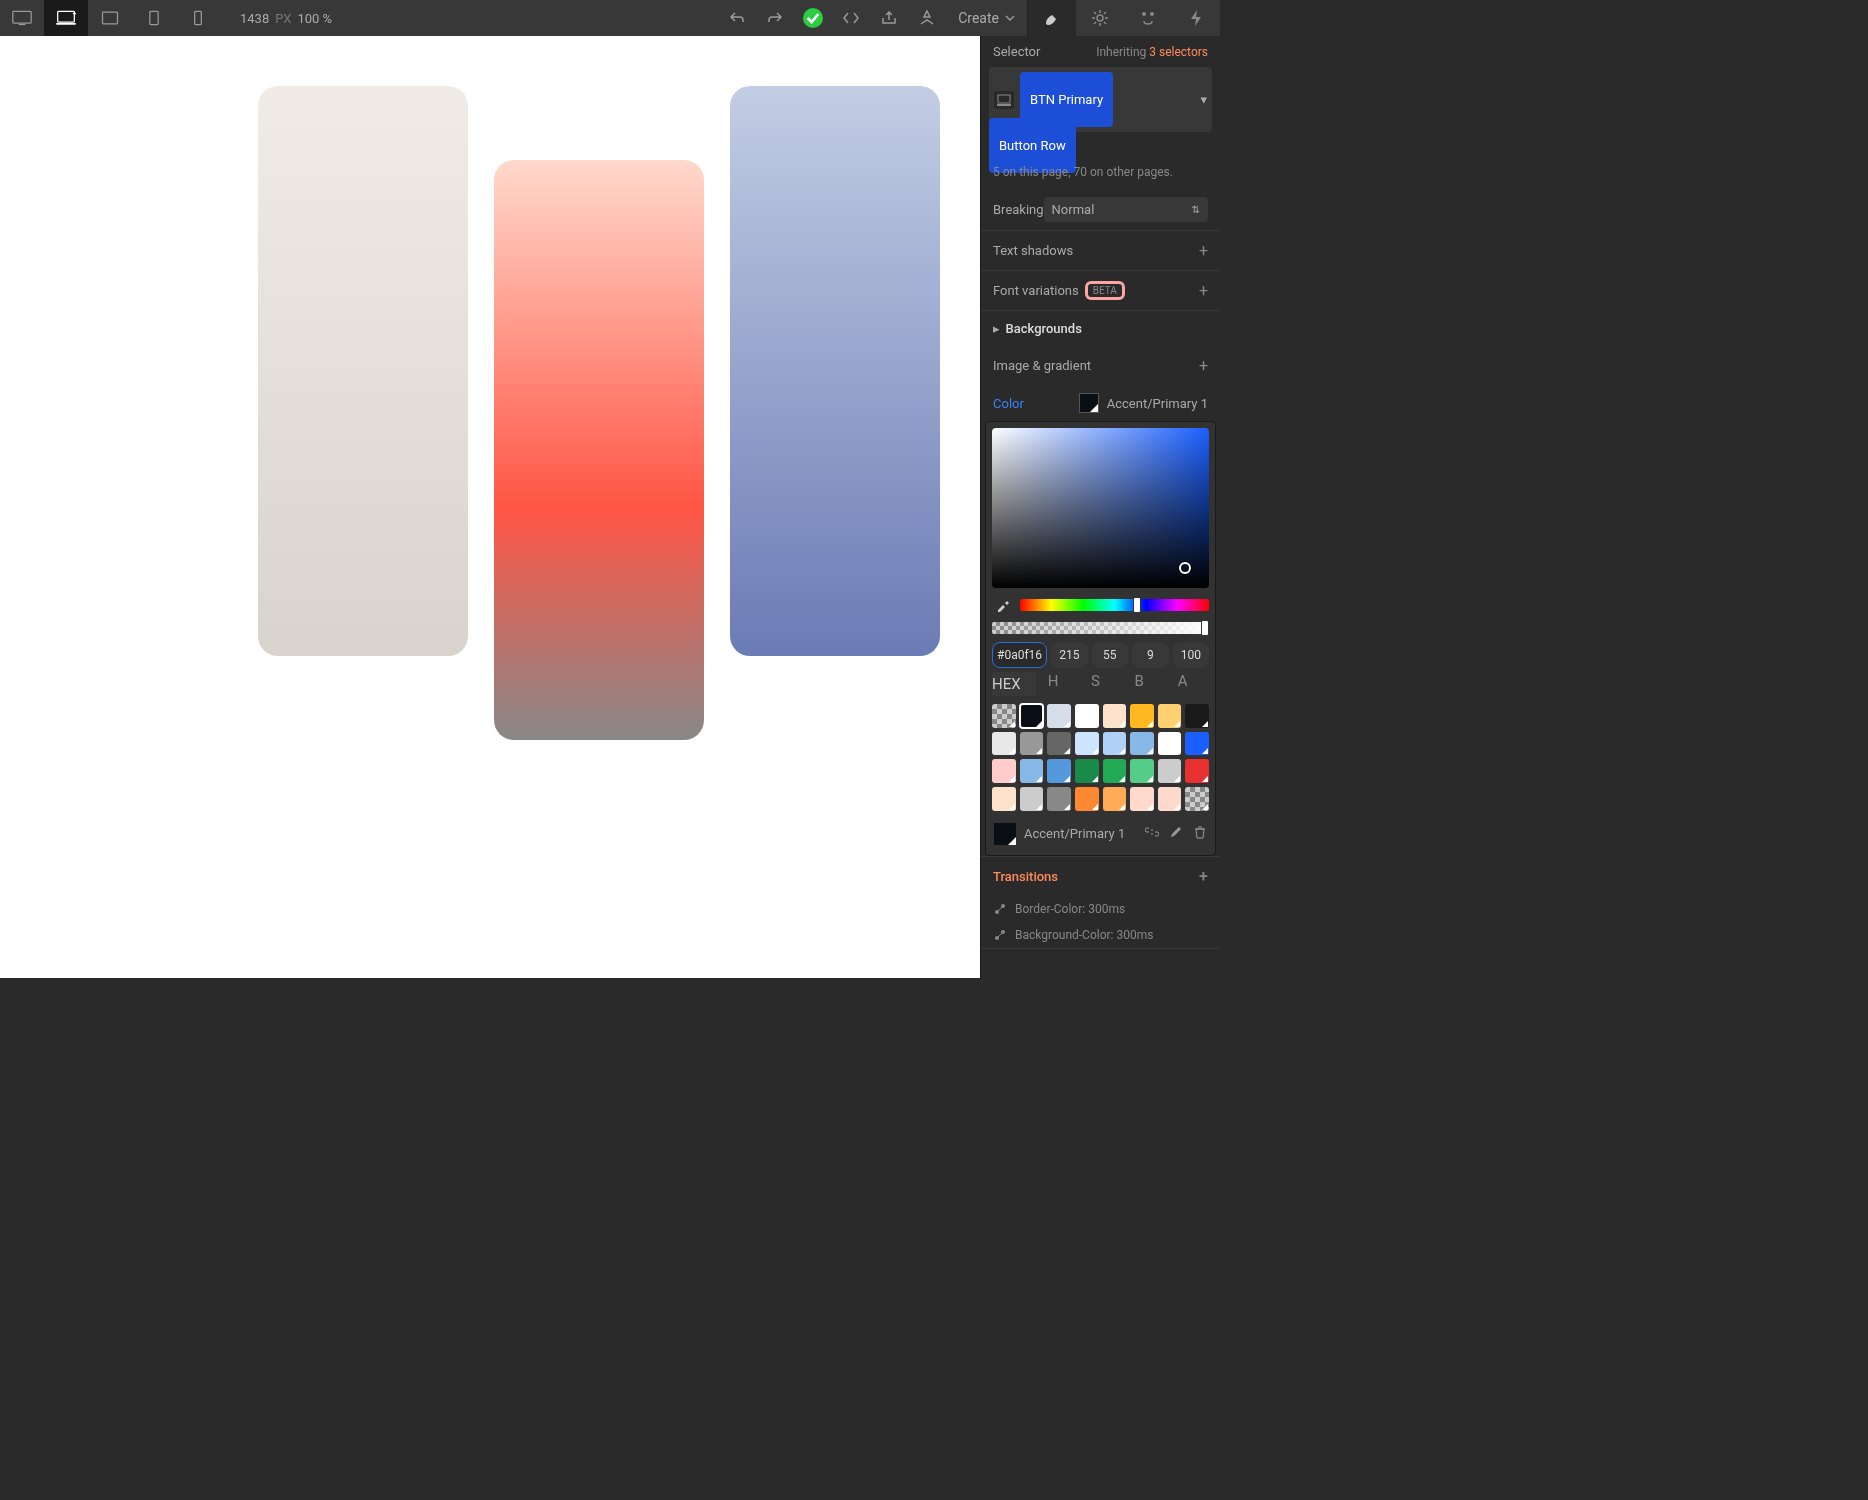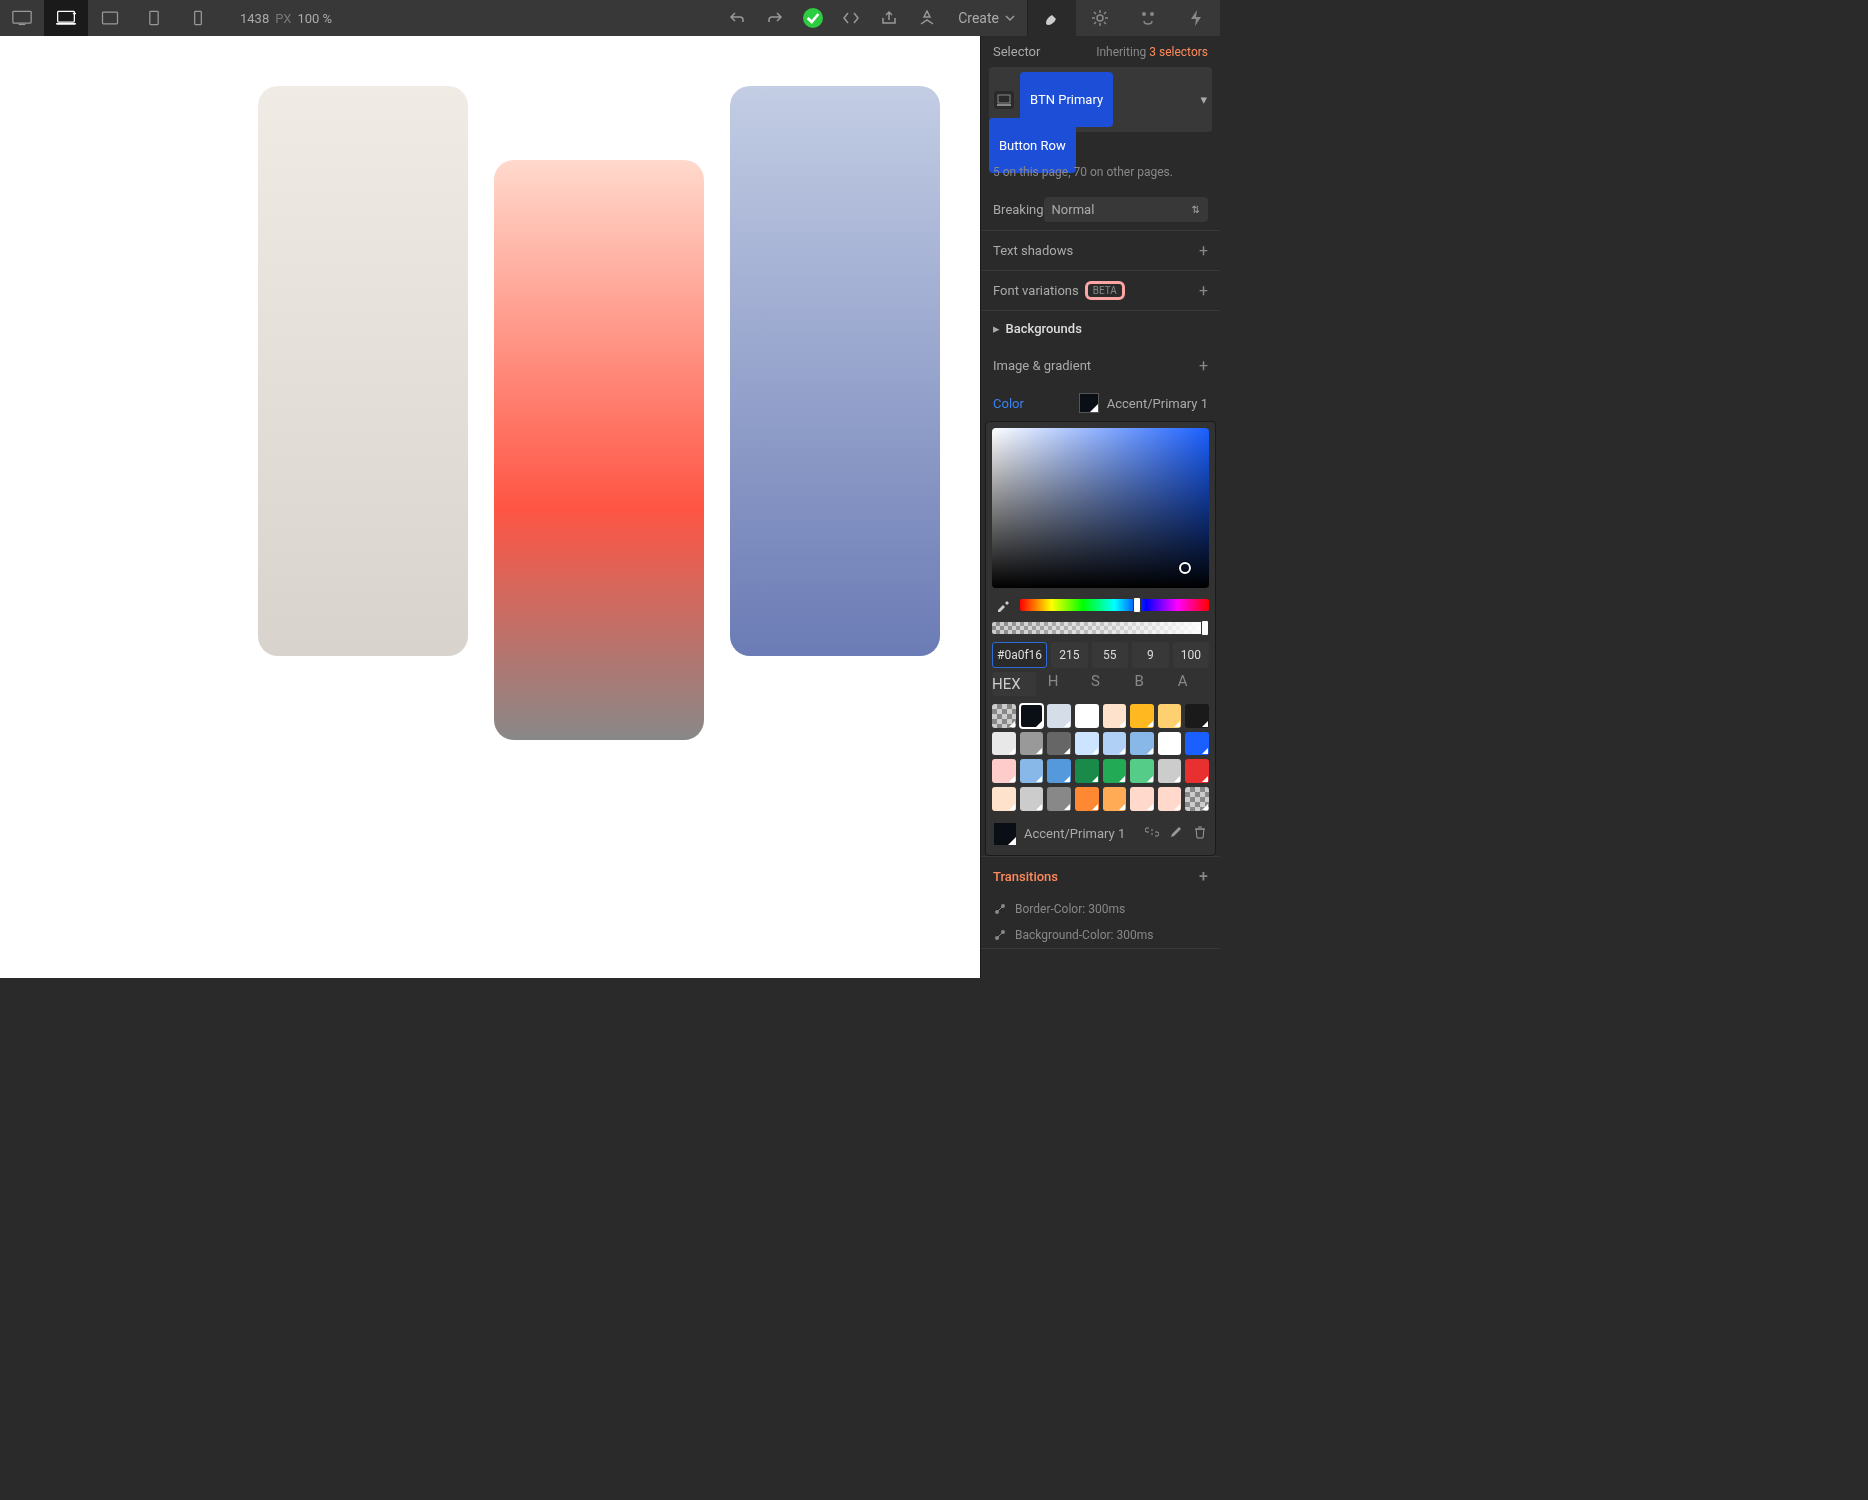--- a/index.html
+++ b/index.html
@@ -69,21 +69,21 @@
 .gradient-area { height: 160px; background: linear-gradient(to bottom, transparent, #000), linear-gradient(to right, #fff, #1a5fff); border-radius: 4px; position: relative; }
 .gradient-cursor { position: absolute; width: 12px; height: 12px; border: 2px solid #fff; border-radius: 50%; bottom: 14px; right: 18px; box-shadow: 0 0 0 1px rgba(0,0,0,0.5); }
 .hue-row { margin-top: 6px; display: flex; align-items: center; gap: 6px; }
 .eyedropper { width: 22px; height: 22px; display: flex; align-items: center; justify-content: center; cursor: pointer; }
 .hue-bar { flex: 1; height: 12px; border-radius: 2px; background: linear-gradient(to right, #f00, #ff0, #0f0, #0ff, #00f, #f0f, #f00); position: relative; }
 .hue-handle { position: absolute; top: -2px; width: 8px; height: 16px; background: #fff; border: 1px solid #333; border-radius: 2px; left: 60%; }
 .alpha-row { margin-top: 6px; }
 .alpha-bar { height: 12px; border-radius: 2px; background: linear-gradient(to right, rgba(255,255,255,0), #fff), repeating-conic-gradient(#888 0 25%, #ccc 0 50%) 0 0/8px 8px; position: relative; }
 .alpha-handle { position: absolute; top: -2px; right: 0; width: 8px; height: 16px; background: #fff; border: 1px solid #333; border-radius: 2px; }
 .color-inputs { margin-top: 8px; display: grid; grid-template-columns: 1.4fr 1fr 1fr 1fr 1fr; gap: 4px; }
-.color-input { background: #383838; border: 1px solid transparent; border-radius: 3px; padding: 5px 4px; text-align: center; color: #ddd; font-size: 12px; }
+.color-input { background: #383838; border: 1px solid transparent; border-radius: 8px; padding: 5px 4px; text-align: center; color: #ddd; font-size: 12px; }
 .color-input.active { border-color: #2d6dd8; background: #2a2a2a; }
 .color-labels { margin-top: 4px; display: grid; grid-template-columns: 1.4fr 1fr 1fr 1fr 1fr; gap: 12px; text-align: left; font-size: 15px; color: #888; }
 .color-labels .lbl.active { background: #383838; border-radius: 3px; padding: 3px 0; color: #ccc; }
 .swatches { margin-top: 8px; display: grid; grid-template-columns: repeat(8, 1fr); gap: 4px; }
 .swatch { aspect-ratio: 1; border-radius: 3px; position: relative; cursor: pointer; }
 .swatch::after { content: ''; position: absolute; bottom: 1px; right: 1px; border: 3px solid transparent; border-bottom-color: #fff; border-right-color: #fff; }
 .swatch.checker { background: repeating-conic-gradient(#888 0 25%, #ccc 0 50%) 0 0/10px 10px; }
 .swatch.selected { outline: 2px solid #fff; outline-offset: -1px; }
 .swatch-name-row { margin-top: 8px; display: flex; align-items: center; gap: 8px; padding: 4px 2px; }
 .swatch-name-row .sw { width: 22px; height: 22px; background: #0a0f16; position: relative; }

